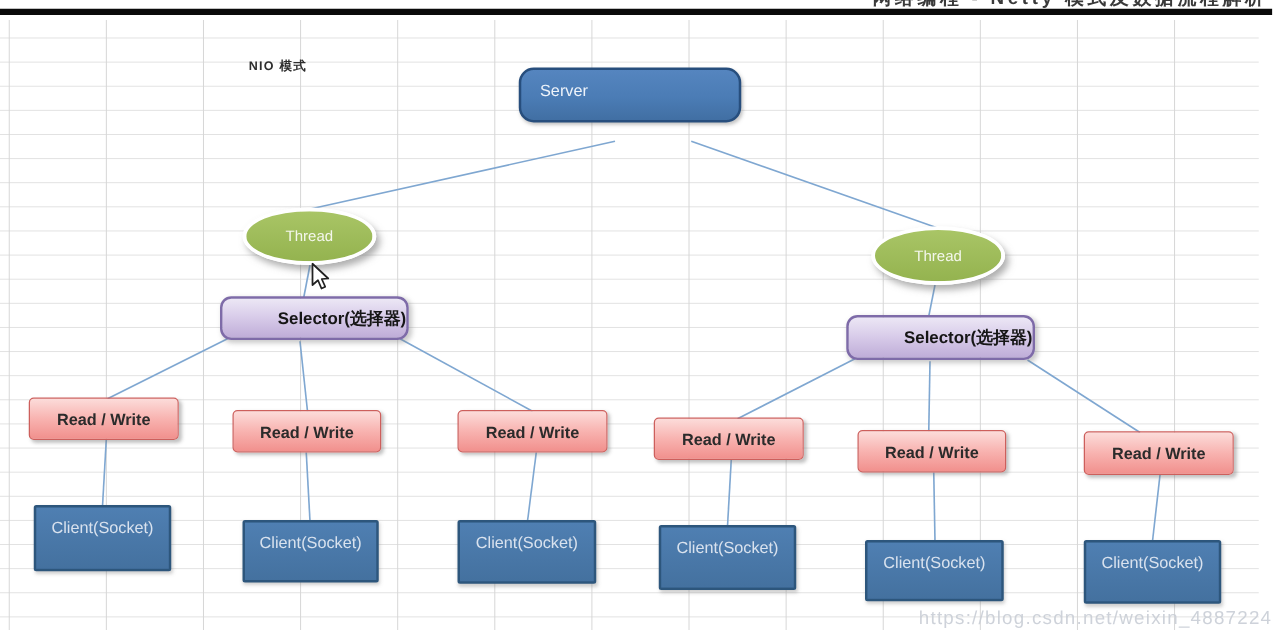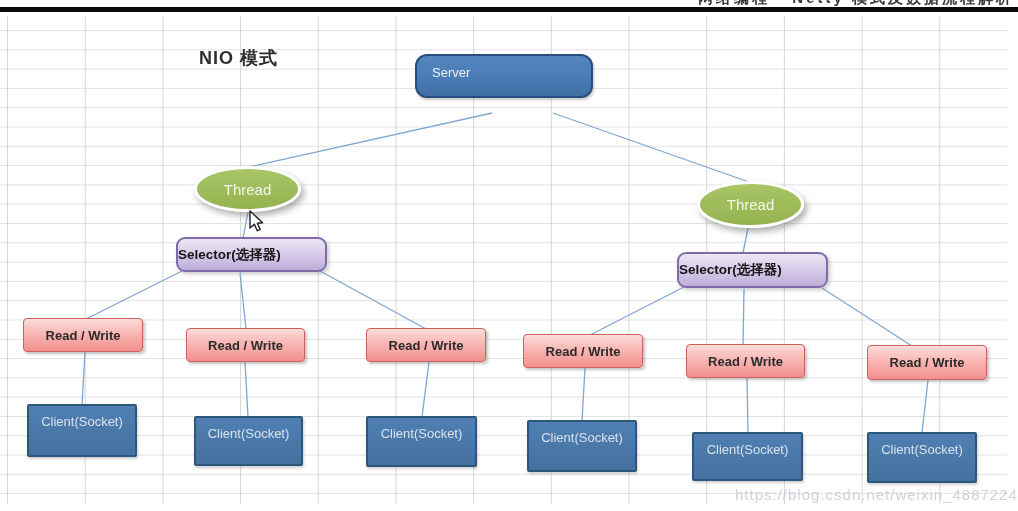--- a/index.html
+++ b/index.html
@@ -25,43 +25,43 @@
     background:linear-gradient(180deg,#5585bf 0%,#4b7cb5 55%,#416fa3 100%);
     background-color:#4b7cb5;
     border:2.5px solid #274e7d;border-radius:12px;color:#eef3fa;
     padding:9px 0 0 15px;box-shadow:1px 2px 3px rgba(90,90,90,.35);
   }
   .thread{
     background:linear-gradient(180deg,#a9c566 0%,#94b34f 100%);
     border:3px solid #fff;border-radius:50%;
     box-shadow:3px 4px 6px rgba(110,110,110,.55);
     color:#f4f7ec;display:flex;align-items:center;justify-content:center;
-    font-size:15px;
+    font-size:12px;
   }
   .selector{
     background:linear-gradient(180deg,#ece7f5 0%,#d9cdea 45%,#bfadd8 100%);
     border:2px solid #7e6ba8;border-radius:9px;
     box-shadow:2px 2px 4px rgba(120,120,120,.4);
-    color:#161616;font-weight:700;display:flex;align-items:center;justify-content:flex-start;
+    color:#161616;font-weight:700;display:flex;align-items:center;justify-content:flex-end;
     font-size:13.5px;
   }
   .rw{
     background:linear-gradient(180deg,#fcdcda 0%,#f8b3b0 50%,#f1908d 100%);
     border:1.5px solid #cd5f5c;border-radius:4px;
     box-shadow:2px 2px 3px rgba(120,120,120,.45);
     color:#2b2b2b;font-weight:700;display:flex;align-items:center;justify-content:center;
   }
   .client{
     background:linear-gradient(180deg,#4f7fb2 0%,#44719f 100%);
     background-color:#4a79ad;
     border:2.5px solid #2d567c;border-radius:2px;color:#d9e2ee;
     text-align:center;padding-top:8px;box-shadow:1px 2px 3px rgba(120,120,120,.35);
   }
   .diagram-title{position:absolute;left:199px;top:46px;z-index:2;
-    font-size:18px;font-weight:700;letter-spacing:1px;color:#2e2e2e;}
+    font-size:10px;font-weight:700;letter-spacing:1px;color:#2e2e2e;}
   .watermark{position:absolute;left:735px;top:486px;z-index:3;
     font-size:15px;letter-spacing:1px;color:#c9ced6;opacity:.9;}
   .cursor{position:absolute;left:248px;top:210px;z-index:5;}
 </style>
 </head>
 <body>
 
 <div id="stage">
 
   <div class="top-caption">

